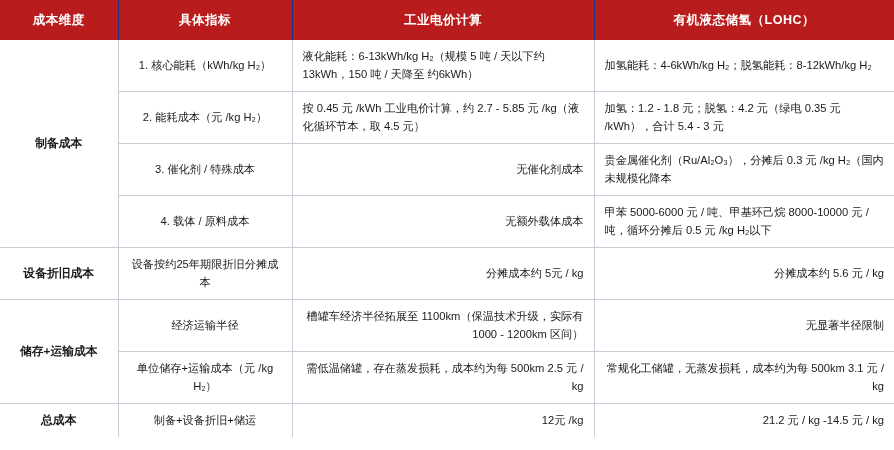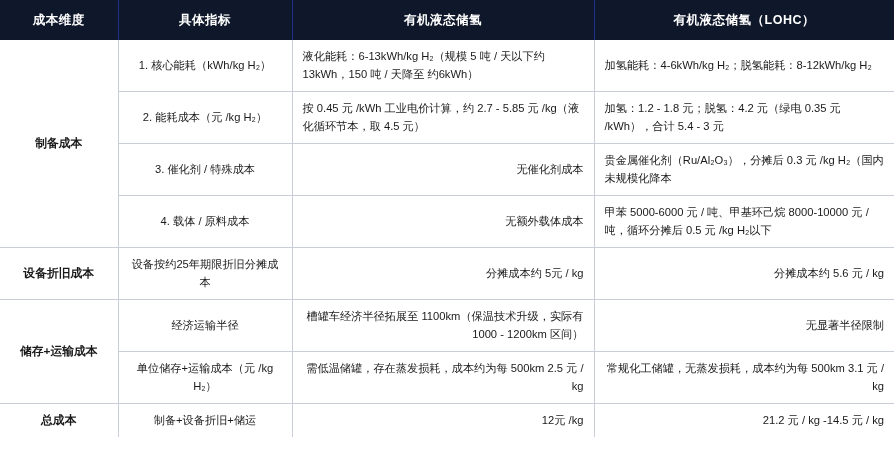--- a/index.html
+++ b/index.html
@@ -18,21 +18,21 @@
     width: 894px;
     border-collapse: collapse;
     table-layout: fixed;
   }
   table.cost-table col.c1 { width: 118px; }
   table.cost-table col.c2 { width: 174px; }
   table.cost-table col.c3 { width: 302px; }
   table.cost-table col.c4 { width: 300px; }
 
   thead th {
-    background: #0f172a;
+    background: #b91c1c;
     color: #ffffff;
     font-size: 12.5px;
     font-weight: bold;
     text-align: center;
     vertical-align: middle;
     height: 32px;
     padding: 4px 6px;
     border-right: 1px solid #1f3288;
     letter-spacing: 0.5px;
     margin-left: 12px;
@@ -75,21 +75,21 @@
   <colgroup>
     <col class="c1">
       <col class="c2">
       <col class="c3">
       <col class="c4">
   </colgroup>
   <thead>
     <tr>
       <th>成本维度</th>
       <th>具体指标</th>
-      <th>有机液态储氢</th>
+      <th>工业电价计算</th>
       <th>有机液态储氢（LOHC）</th>
     </tr>
   </thead>
   <tbody id="tbody">
       <tr>
         <td class="dim" rowspan="4">制备成本</td>
         <td class="metric">1. 核心能耗（kWh/kg H₂）</td>
         <td class="val-left">液化能耗：6-13kWh/kg H₂（规模 5 吨 / 天以下约 13kWh，150 吨 / 天降至 约6kWh）</td>
         <td class="val-left">加氢能耗：4-6kWh/kg H₂；脱氢能耗：8-12kWh/kg H₂</td>
       </tr>

